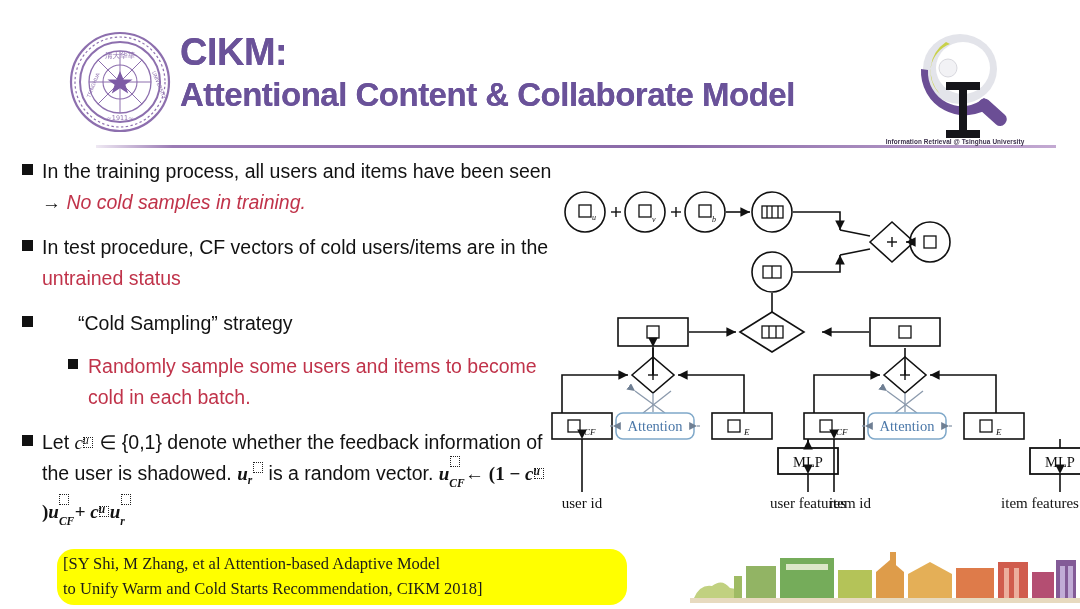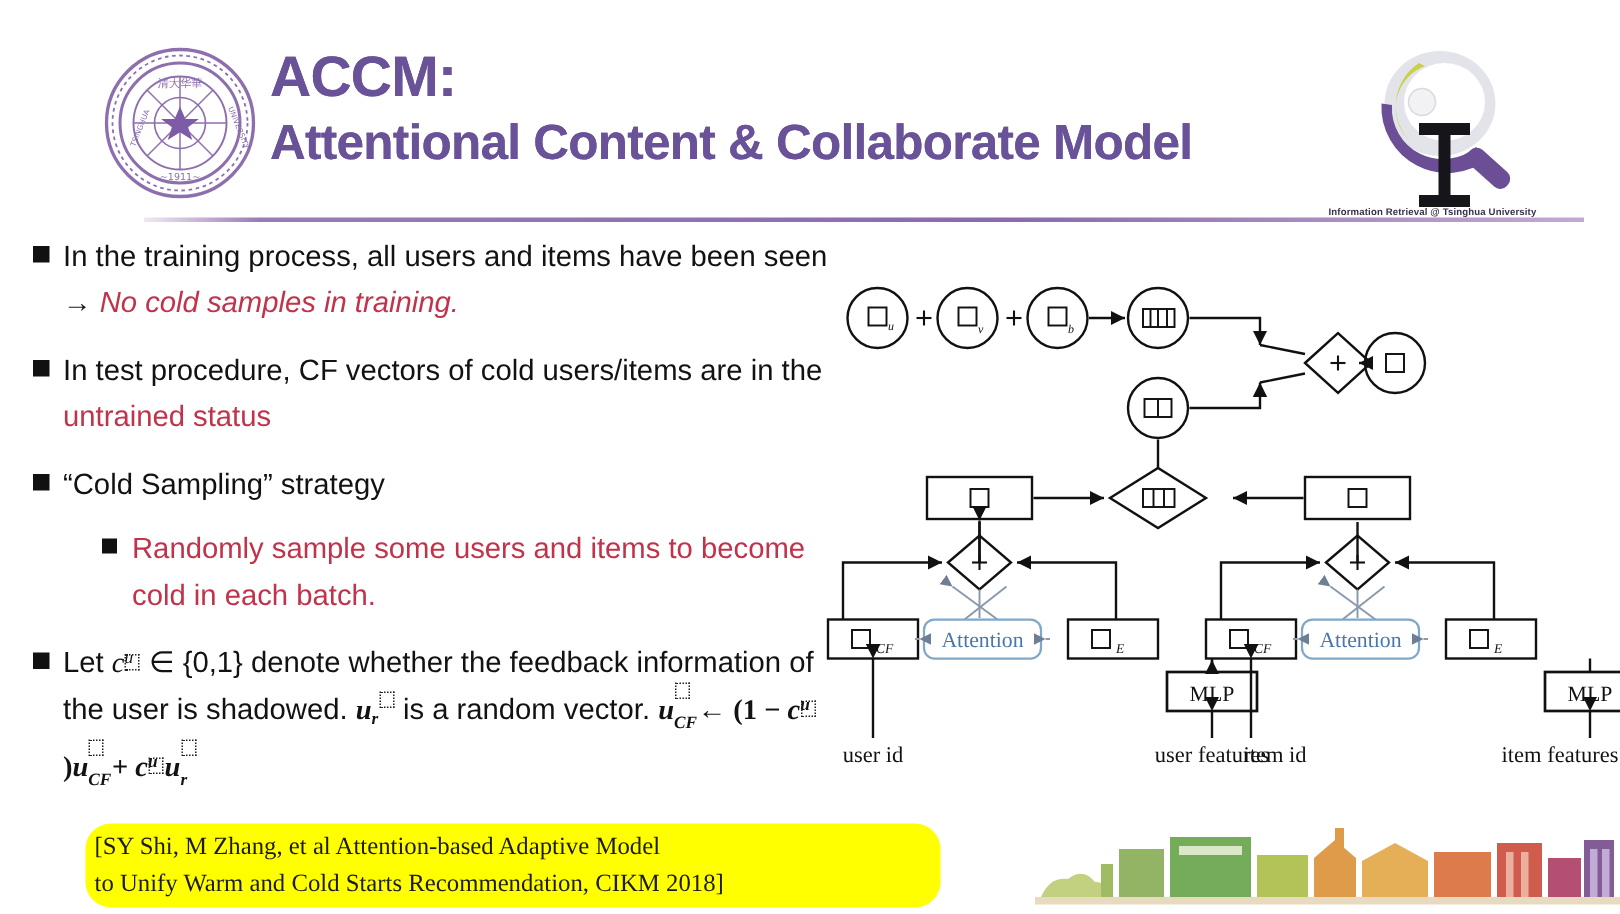--- a/index.html
+++ b/index.html
@@ -21,21 +21,21 @@
         background:linear-gradient(90deg,#efe9f3 0%,#9b7bb5 8%,#8a6aa8 60%,#c3a9d2 100%);}
 
   
   #ir-logo{position:absolute;left:888px;top:24px;width:140px;height:124px;}
   #ir-caption{position:absolute;left:880px;top:138px;width:150px;text-align:center;
      font-size:6.4px;font-weight:bold;color:#3a2f4a;letter-spacing:.1px;}
 
   
   #bullets{position:absolute;left:22px;top:156px;width:530px;}
   .b-row{display:flex;align-items:flex-start;margin-bottom:14px;}
-  .b-row.tight{margin-bottom:12px;}
+  .b-row.tight{margin-bottom:12px;gap:36px;}
   .sq{flex:0 0 auto;width:11px;height:11px;background:#111;margin-top:8px;margin-right:9px;}
   .sq.sub{width:10px;height:10px;background:#111;margin-top:8px;margin-right:10px;}
   .b-txt{font-size:19.5px;line-height:31px;color:#121212;}
   .red{color:#c0334a;}
   .red-i{color:#c0334a;font-style:italic;}
   .sub-row{margin-left:46px;}
   .sub-row .b-txt{color:#c0334a;font-size:19.5px;}
   .arrow{font-size:19px;}
 
   
@@ -90,21 +90,21 @@
         <g fill="#8d6fae" font-family="'DejaVu Sans',sans-serif">
           <text x="52" y="30" font-size="7.5" text-anchor="middle">清大华華</text>
           <text x="52" y="92" font-size="6.4" text-anchor="middle">~1911~</text>
           <text x="22" y="70" font-size="5" transform="rotate(-68 22 70)">TSINGHUA</text>
           <text x="84" y="44" font-size="5" transform="rotate(68 84 44)">UNIVERSITY</text>
         </g>
       </svg>
     </div>
 
     <div id="title-block">
-      <div id="title-main" class="title-line">ACCM:</div>
+      <div id="title-main" class="title-line">CIKM:</div>
       <div id="title-sub" class="title-line">Attentional Content &amp; Collaborate Model</div>
     </div>
 
     <div id="rule"></div>
 
     <div id="ir-logo">
       <svg width="140" height="124" viewBox="0 0 140 124">
         <ellipse cx="72" cy="45" rx="37" ry="35" fill="#e3e4ea"></ellipse>
         <ellipse cx="75" cy="44" rx="27" ry="26" fill="#ffffff"></ellipse>
         <path d="M58 18 A34 34 0 0 0 52 70 A30 30 0 0 1 62 20 Z" fill="#c9d14a"></path>

